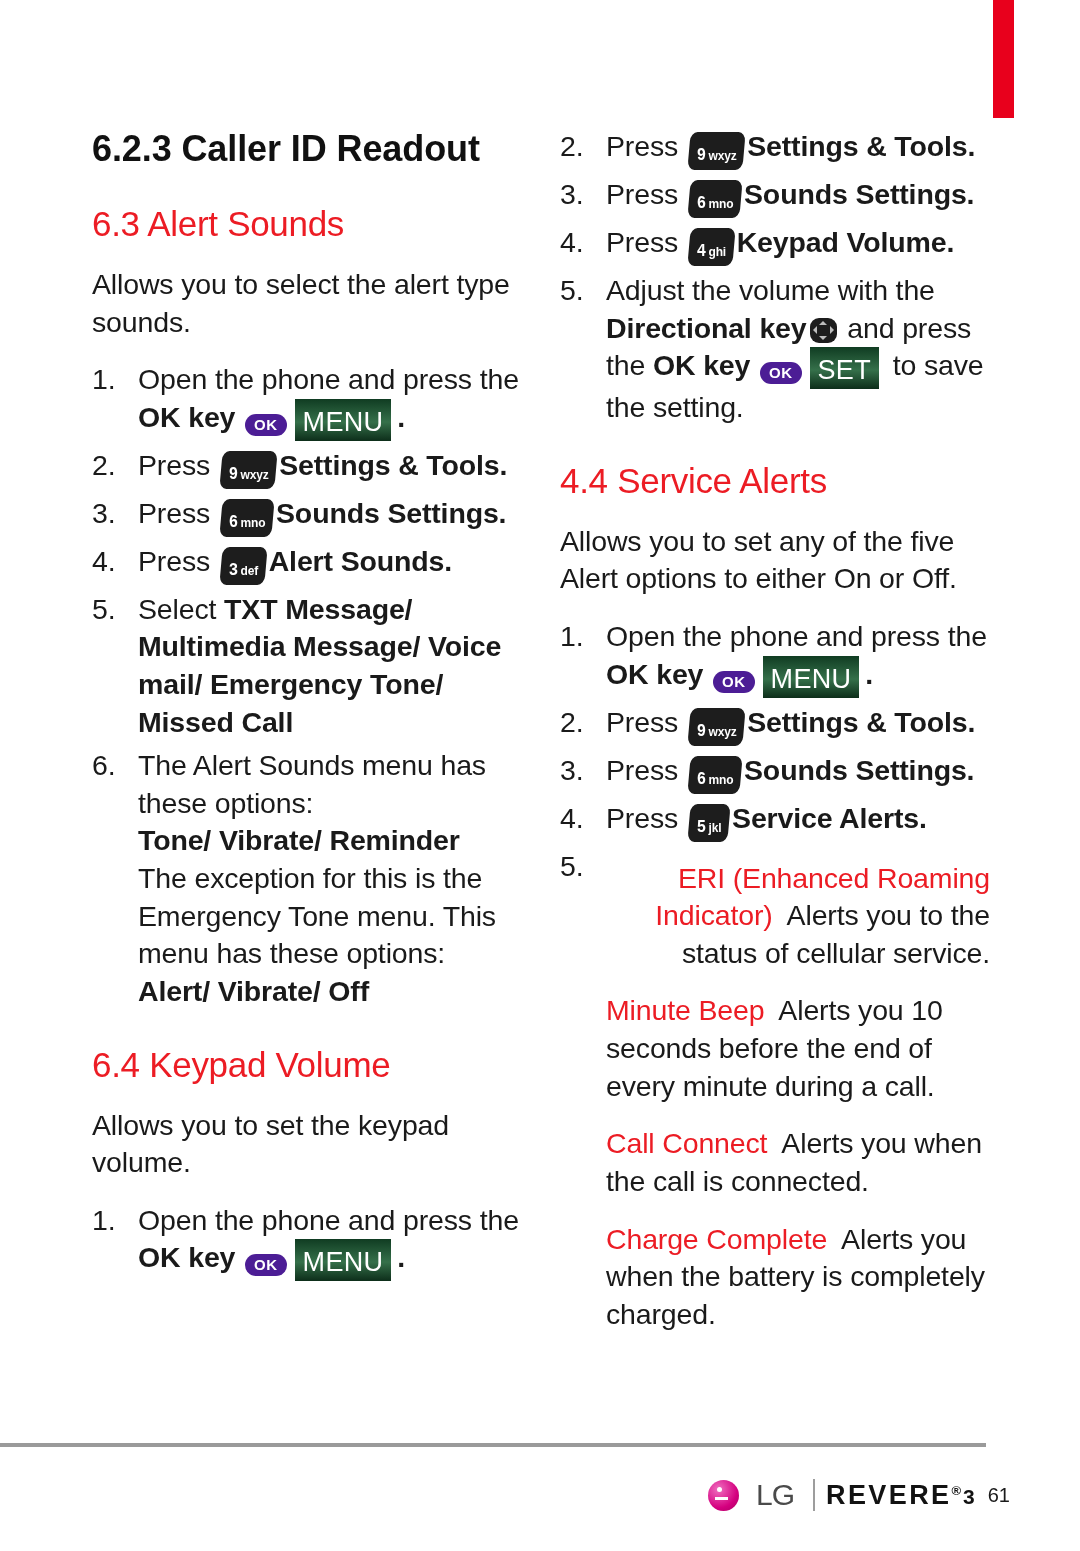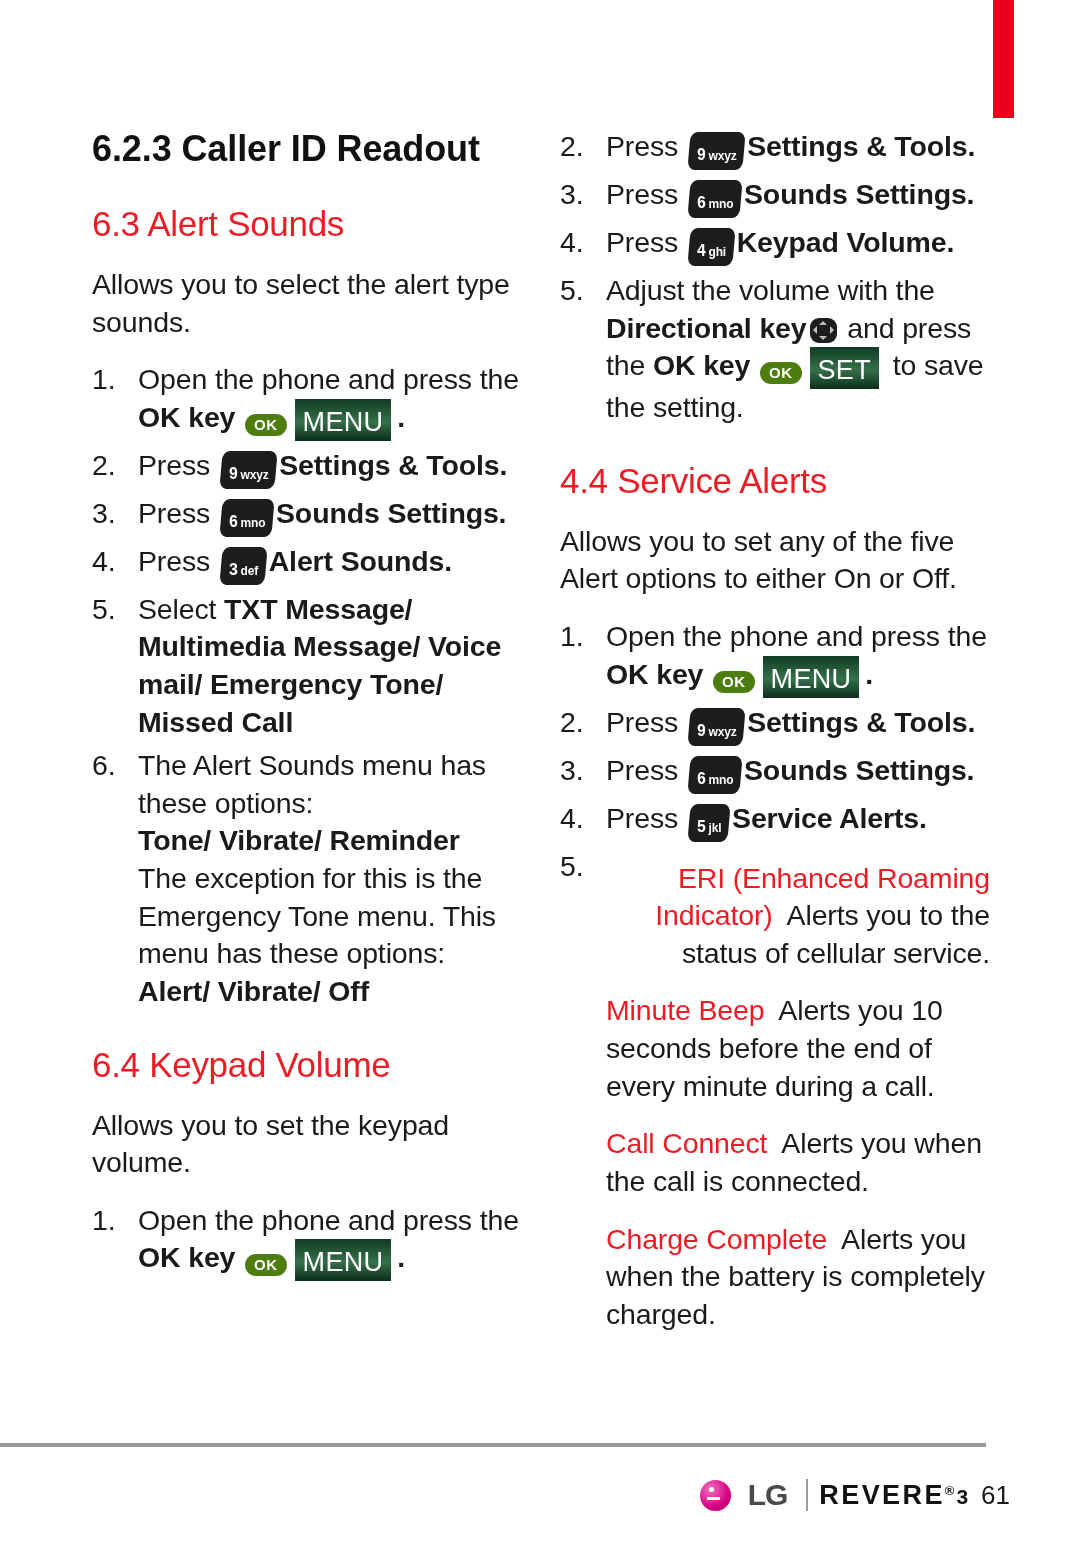--- a/index.html
+++ b/index.html
@@ -84,21 +84,21 @@
     width: 40px;
     text-align: left;
   }
   .b { font-weight: bold; }
   .red { color: #EC1C24; }
 
   
   .okkey {
     display: inline-block;
     vertical-align: -3px;
-    background: #4d7c0f;
+    background: #4c1d95;
     color: #ffffff;
     border-radius: 11px;
     padding: 3px 9px 4px 9px;
     font-size: 15px;
     font-weight: bold;
     line-height: 1;
     letter-spacing: 0.5px;
     margin: 0 2px;
     font-family: "Liberation Sans", sans-serif;
   }
@@ -222,21 +222,21 @@
   }
   .lg-circle::after {
     content: "";
     position: absolute;
     left: 7px; top: 17px;
     width: 13px; height: 3px;
     background: #ffffff;
   }
   .lg-text {
     font-size: 30px;
-    font-weight: bold;
+    font-weight: normal;
     color: #4a4a4a;
     letter-spacing: -1px;
     margin-left: 17px;
     font-family: "Liberation Sans", sans-serif;
   }
   .lg-bar {
     width: 2px;
     height: 32px;
     background: #9d9d9d;
     margin: 0 11px 0 10px;
@@ -252,21 +252,21 @@
     font-size: 13px;
     vertical-align: 9px;
     letter-spacing: 0;
   }
   .revere .three {
     font-size: 21px;
     letter-spacing: 0;
     margin-left: 2px;
   }
   .pagenum {
-    font-size: 26px;
+    font-size: 20px;
     color: #1a1a1a;
     margin-left: 13px;
     font-family: "Liberation Sans", sans-serif;
   }
 </style>
 </head>
 <body>
 
 <div class="red-tab"></div>
 

